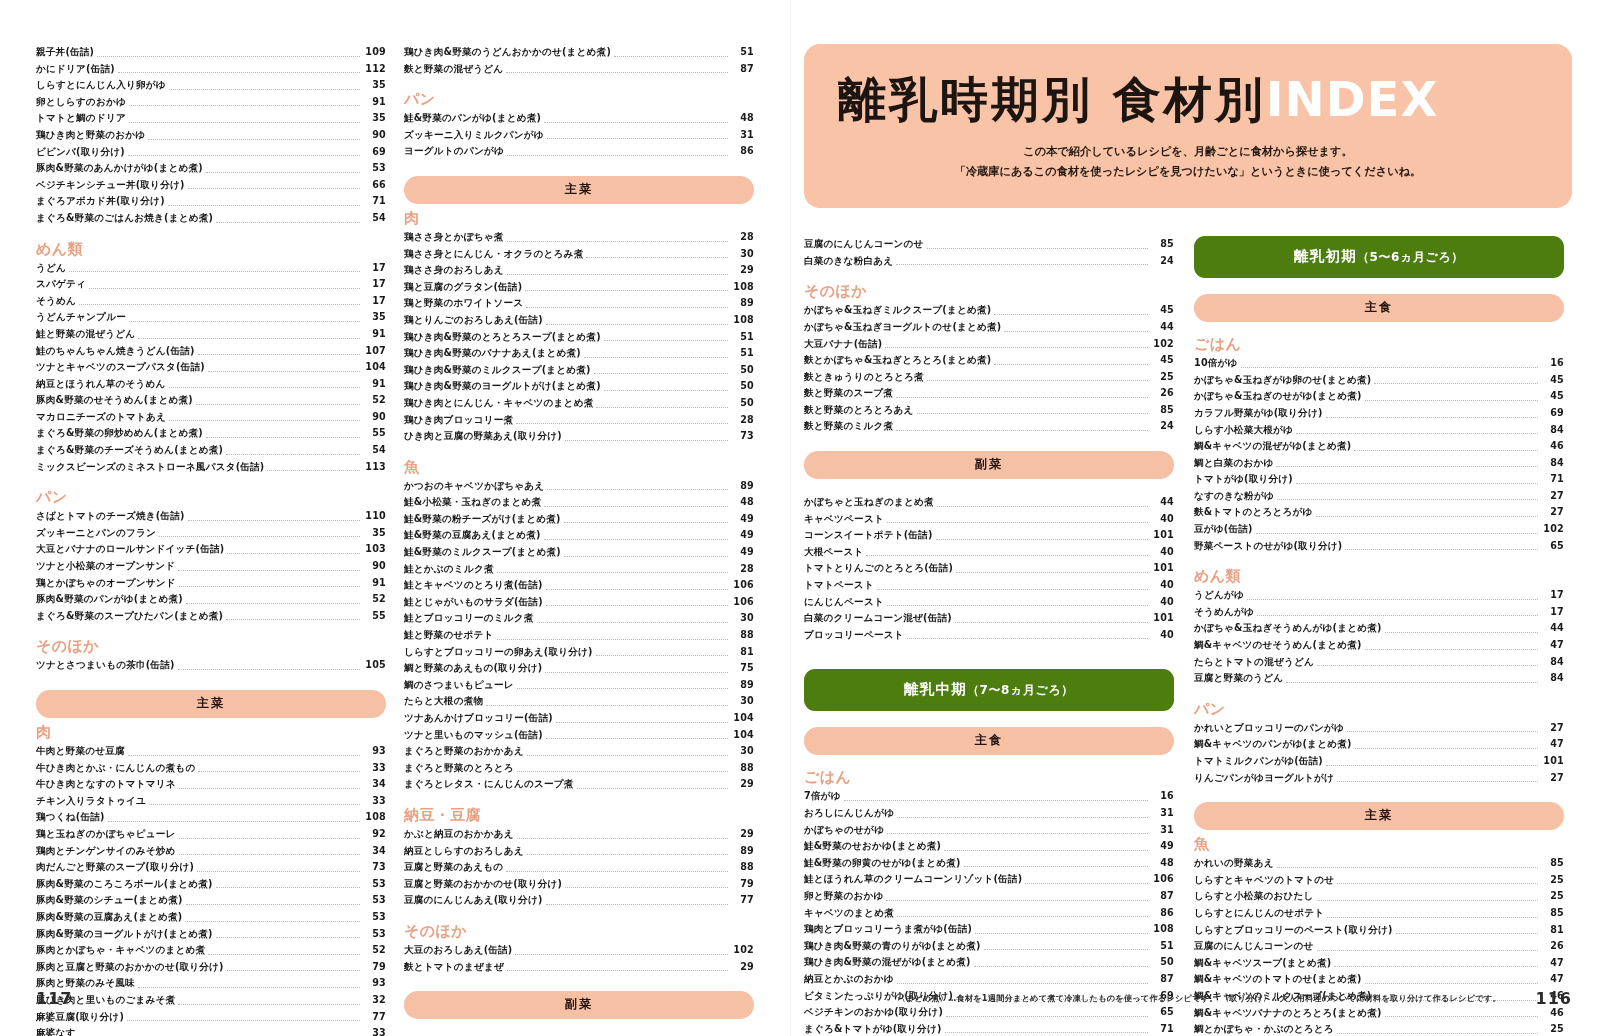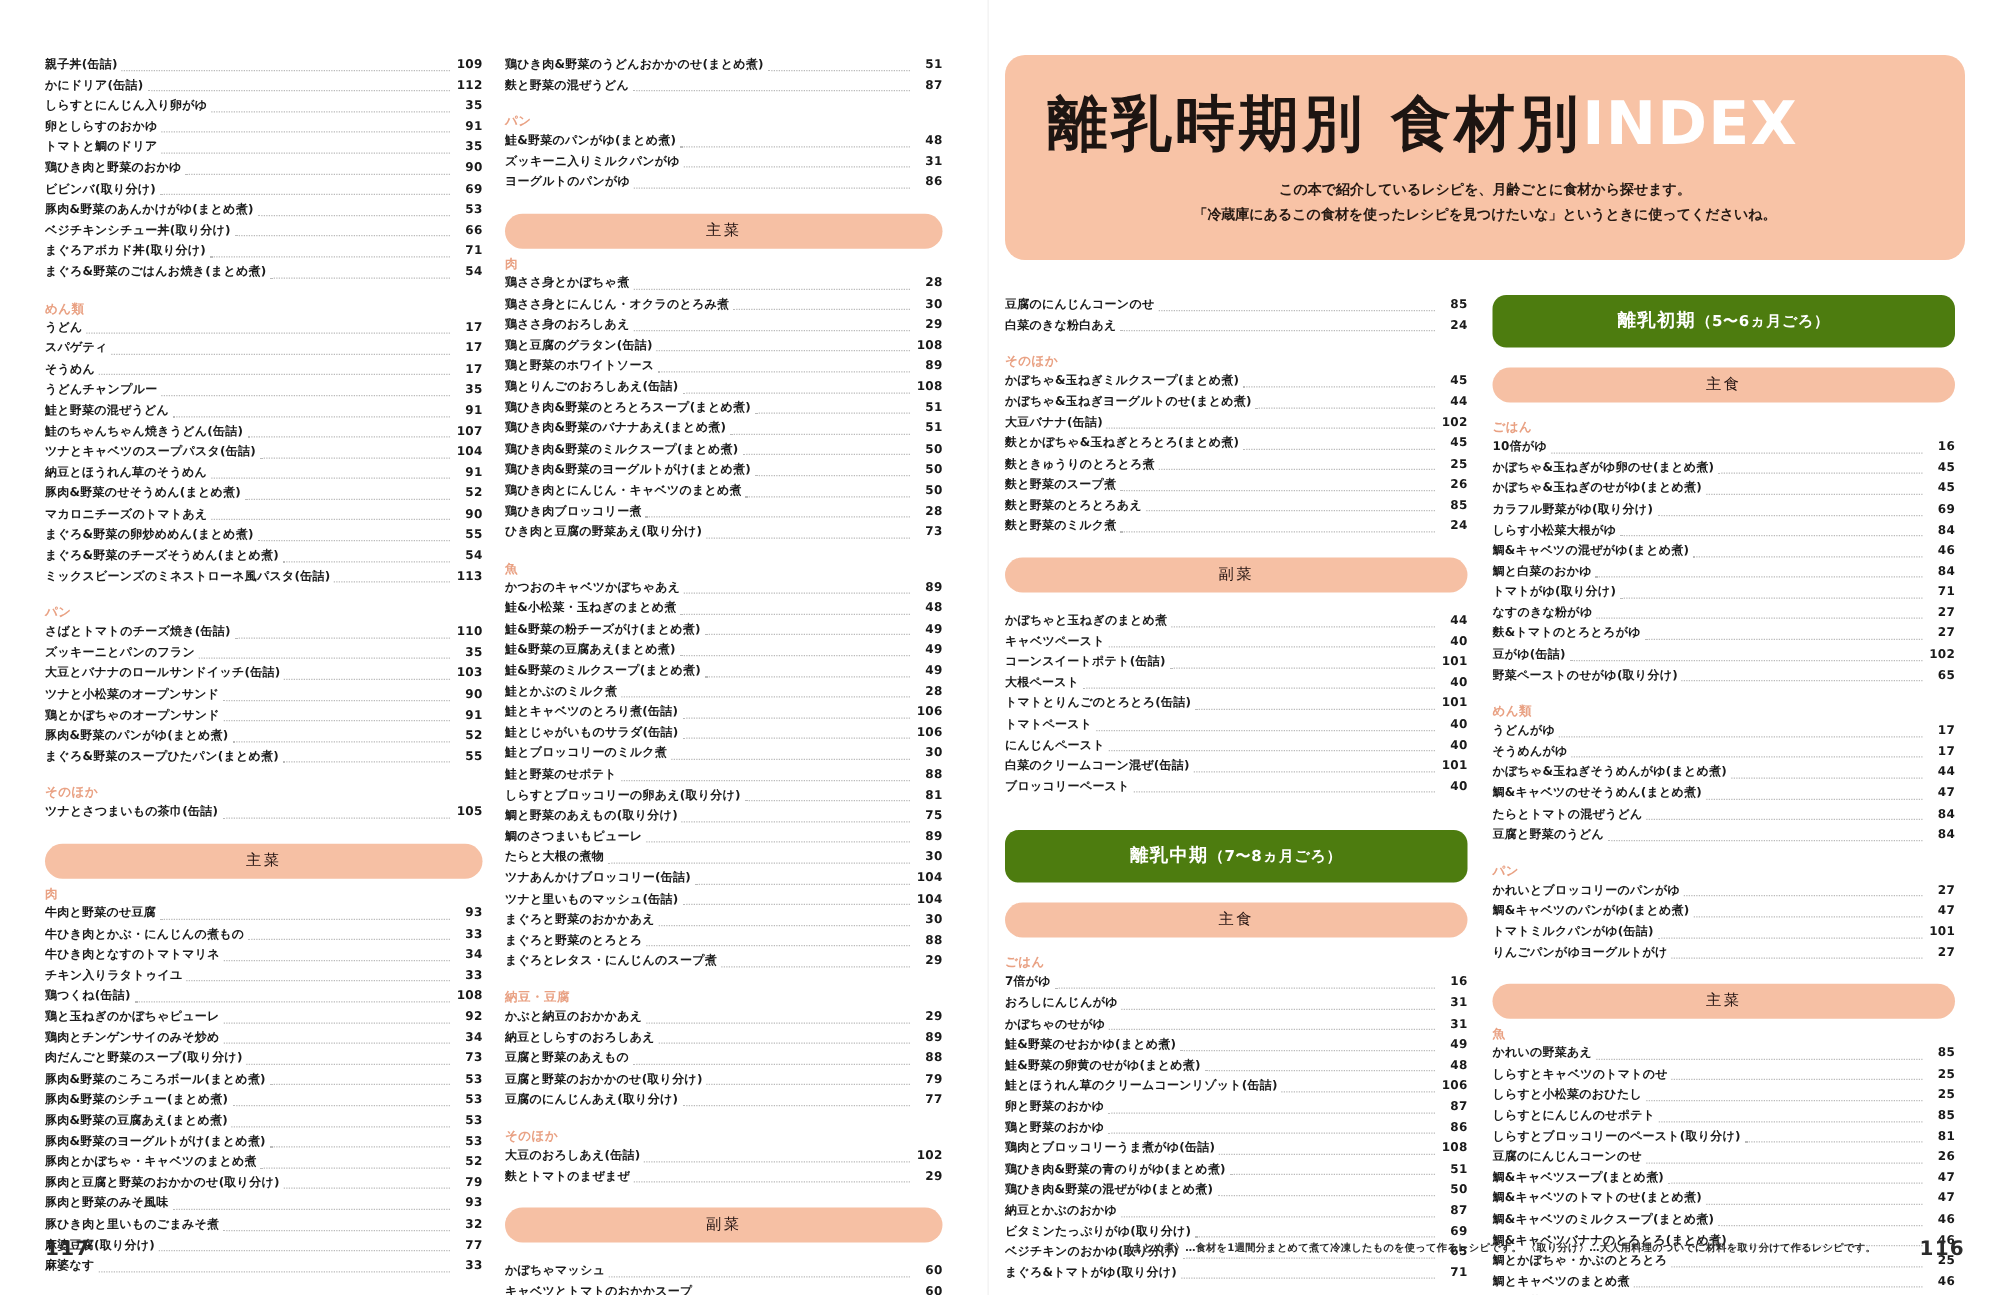--- a/index.html
+++ b/index.html
@@ -45,31 +45,31 @@
     height: 7px;
   }
   .entry .pg {
     flex: 0 0 auto; width: 22px; text-align: right;
     font-family: "DejaVu Sans", "Liberation Sans", sans-serif;
     font-size: 9.6px; font-weight: 700; color:#1a1a1a;
   }
 
   
   .grp {
-    font-size: 10px; font-weight: 700; color: #e9a183;
+    font-size: 15px; font-weight: 700; color: #e9a183;
     margin: 13px 0 1px 0; letter-spacing: .4px;
   }
   .grp.first { margin-top: 0; }
 
   
   .band {
     background: #f6c0a4;
     border-radius: 40px;
     text-align: center;
-    font-size: 12.2px; font-weight: 400; color: #231311;
+    font-size: 12.2px; font-weight: 700; color: #231311;
     padding: 5px 0 6px;
     margin: 16px 0 5px;
     letter-spacing: 2px;
   }
 
   
   .stage {
     background: #4d7c0f;
     border-radius: 11px;
     text-align: center;
@@ -811,21 +811,21 @@
               <span class="t">鮭とほうれん草のクリームコーンリゾット(缶詰)</span>
               <span class="dots"></span>
               <span class="pg">106</span>
             </div>
             <div class="entry">
               <span class="t">卵と野菜のおかゆ</span>
               <span class="dots"></span>
               <span class="pg">87</span>
             </div>
             <div class="entry">
-              <span class="t">鶏と野菜のおかゆ</span>
+              <span class="t">キャベツのまとめ煮</span>
               <span class="dots"></span>
               <span class="pg">86</span>
             </div>
             <div class="entry">
               <span class="t">鶏肉とブロッコリーうま煮がゆ(缶詰)</span>
               <span class="dots"></span>
               <span class="pg">108</span>
             </div>
             <div class="entry">
               <span class="t">鶏ひき肉&amp;野菜の青のりがゆ(まとめ煮)</span>

